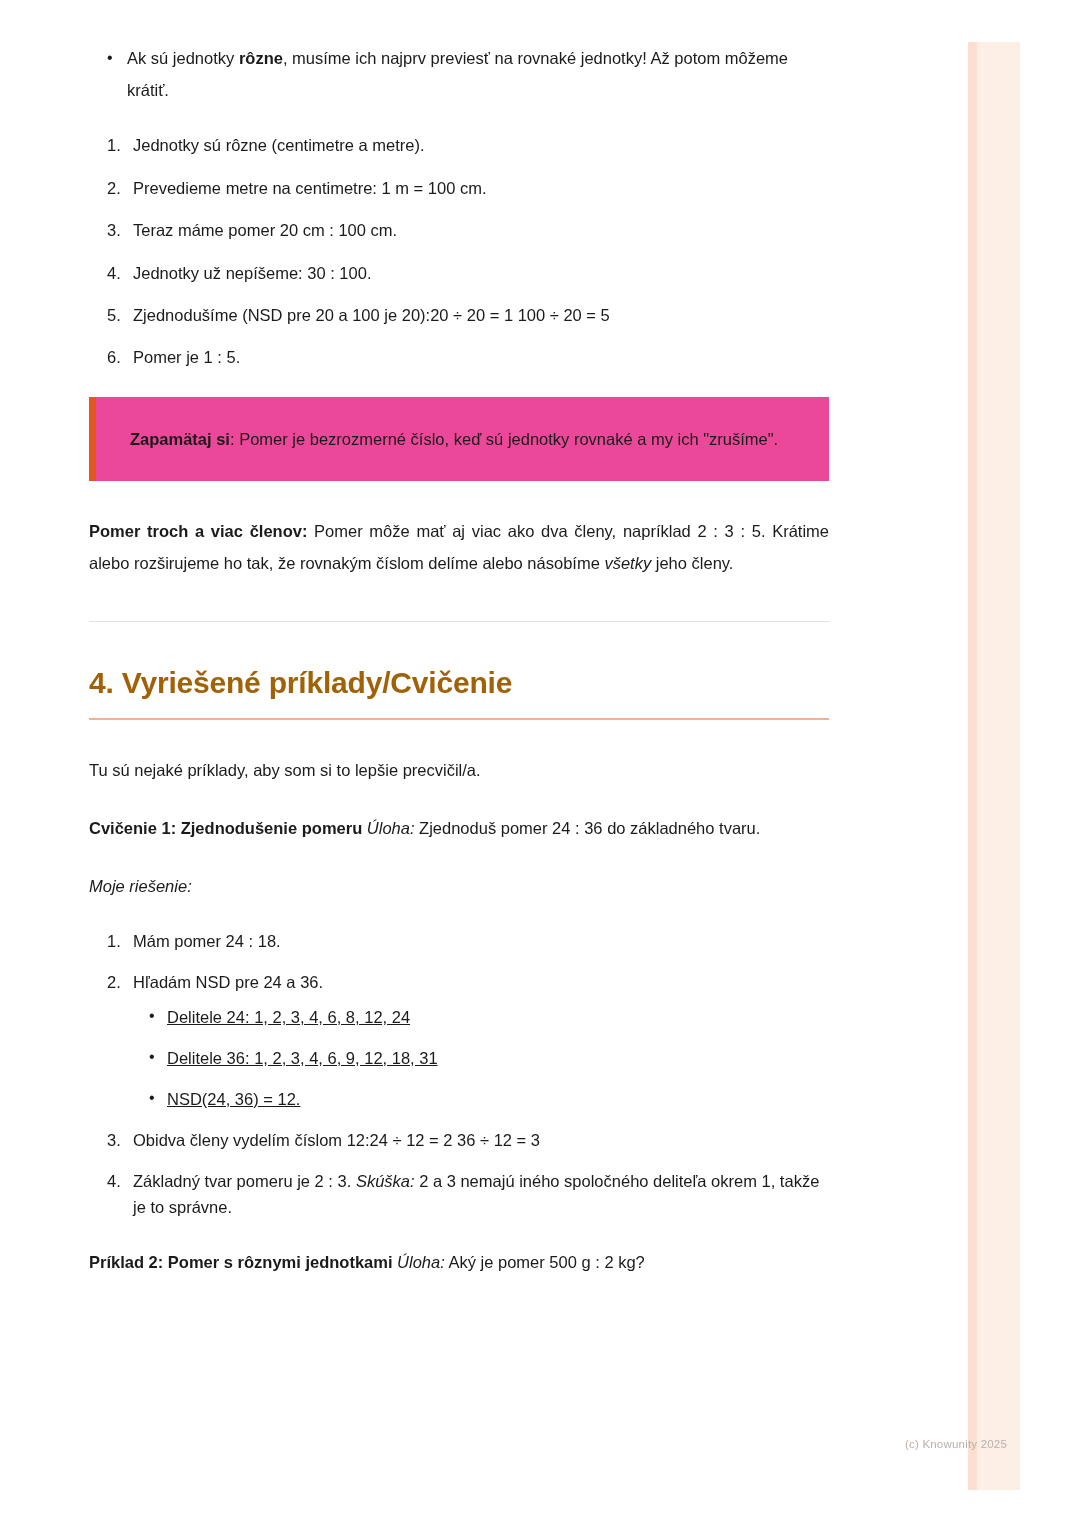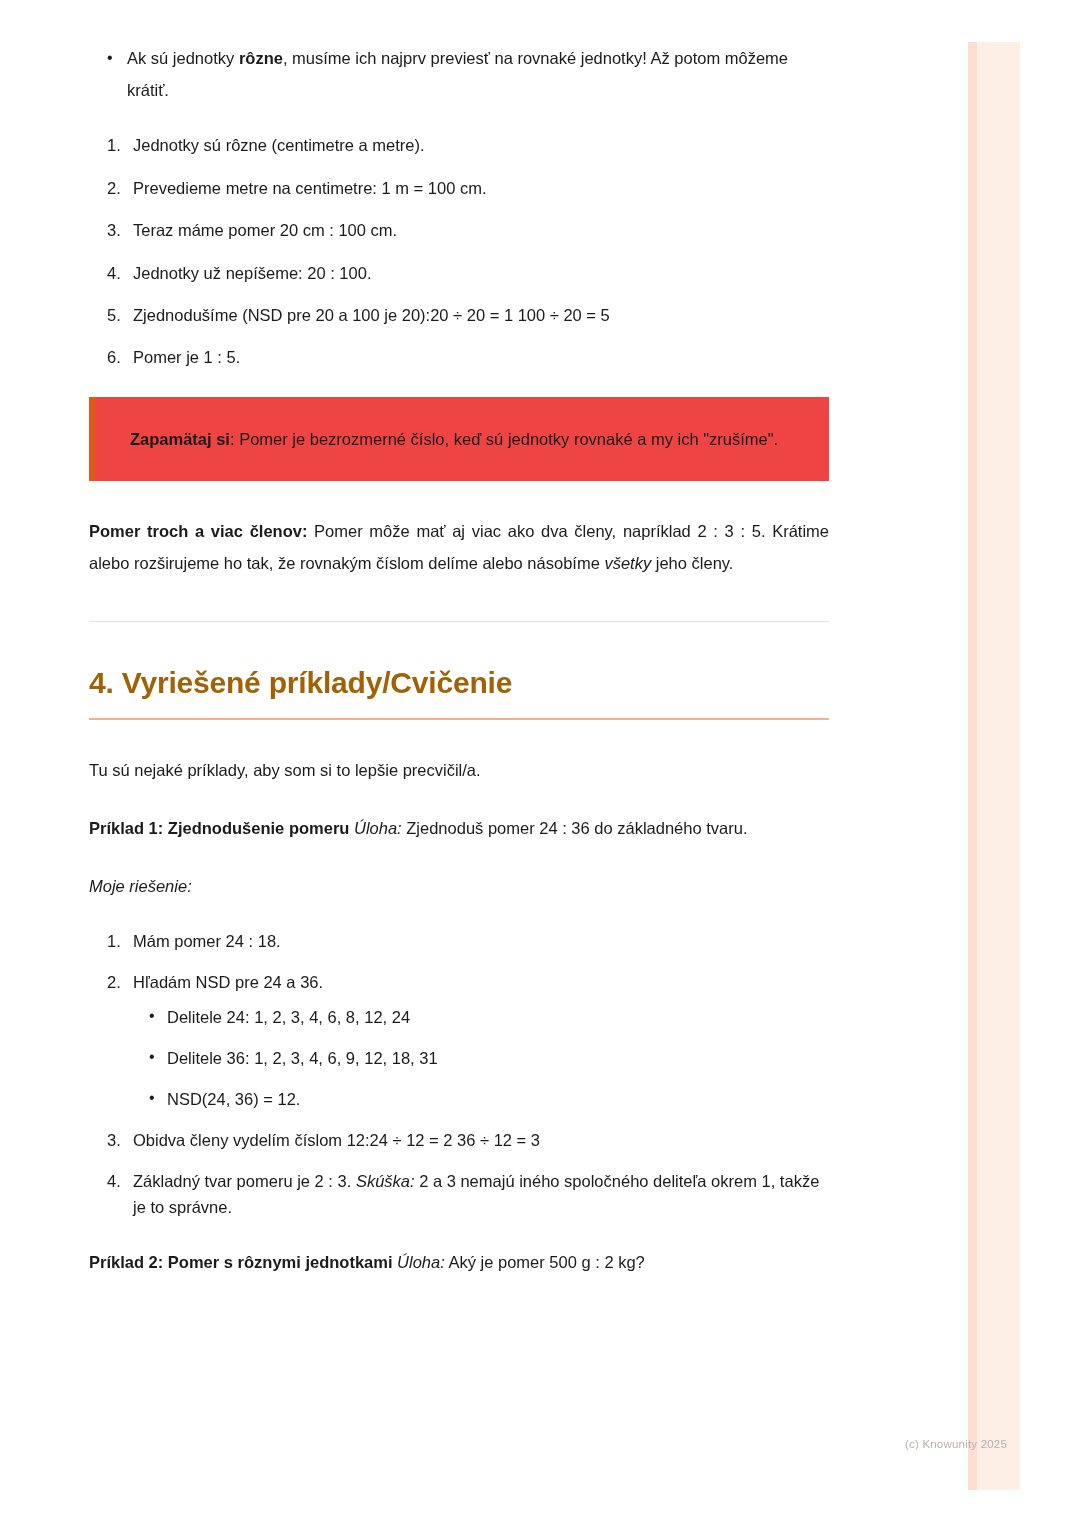--- a/index.html
+++ b/index.html
@@ -102,38 +102,39 @@
     font-size: 16.5px;
   }
   ol.numbers.tight > li {
     margin-bottom: 16px;
   }
 
   ul.subbullets {
     margin: 10px 0 8px 0;
     padding-left: 34px;
     list-style: none;
+    text-decoration: underline;
   }
   ul.subbullets > li {
     position: relative;
     margin-bottom: 16px;
     line-height: 1.5;
     font-size: 16.5px;
   }
   ul.subbullets > li::before {
     content: "•";
     position: absolute;
     left: -18px;
     top: -1px;
     font-size: 16px;
   }
 
   .callout {
     position: relative;
-    background: #ef4444;
+    background: #ec4899;
     border-left: 7px solid #e2571e;
     padding: 26px 30px 26px 34px;
     margin: 8px 0 34px 0;
   }
   .callout p {
     margin: 0;
     line-height: 1.95;
     font-size: 16.5px;
   }
 
@@ -178,39 +179,39 @@
 
     <ul class="bullets">
       <li><span>Ak sú jednotky </span><strong>rôzne</strong><span>, musíme ich najprv previesť na rovnaké jednotky! Až potom môžeme krátiť.</span></li>
     </ul>
 
 
     <ol class="numbers tight">
       <li>Jednotky sú rôzne (centimetre a metre).</li>
       <li>Prevedieme metre na centimetre: 1 m = 100 cm.</li>
       <li>Teraz máme pomer 20 cm : 100 cm.</li>
-      <li>Jednotky už nepíšeme: 20 : 100.</li>
+      <li>Jednotky už nepíšeme: 30 : 100.</li>
       <li>Zjednodušíme (NSD pre 20 a 100 je 20):20 ÷ 20 = 1 100 ÷ 20 = 5</li>
       <li>Pomer je 1 : 5.</li>
     </ol>
 
     <div class="callout">
       <p><strong>Zapamätaj si</strong><span>: Pomer je bezrozmerné číslo, keď sú jednotky rovnaké a my ich "zrušíme".</span></p>
     </div>
 
     <p class="para"><strong>Pomer troch a viac členov:</strong><span> Pomer môže mať aj viac ako dva členy, napríklad 2 : 3 : 5. Krátime alebo rozširujeme ho tak, že rovnakým číslom delíme alebo násobíme </span><em>všetky</em><span> jeho členy.</span></p>
 
     <hr class="divider">
 
     <h2 class="section-title">4. Vyriešené príklady/Cvičenie</h2>
     <hr class="title-rule">
 
     <p class="para">Tu sú nejaké príklady, aby som si to lepšie precvičil/a.</p>
 
-    <p class="para"><strong>Príklad 1: Zjednodušenie pomeru</strong><em> Úloha:</em><span> Zjednoduš pomer 24 : 36 do základného tvaru.</span></p>
+    <p class="para"><strong>Cvičenie 1: Zjednodušenie pomeru</strong><em> Úloha:</em><span> Zjednoduš pomer 24 : 36 do základného tvaru.</span></p>
 
     <p class="para"><em>Moje riešenie:</em></p>
 
     <ol class="numbers">
       <li>Mám pomer 24 : 18.</li>
       <li>
         <span>Hľadám NSD pre 24 a 36.</span>
         <ul class="subbullets">
           <li>Delitele 24: 1, 2, 3, 4, 6, 8, 12, 24</li>
           <li>Delitele 36: 1, 2, 3, 4, 6, 9, 12, 18, 31</li>

